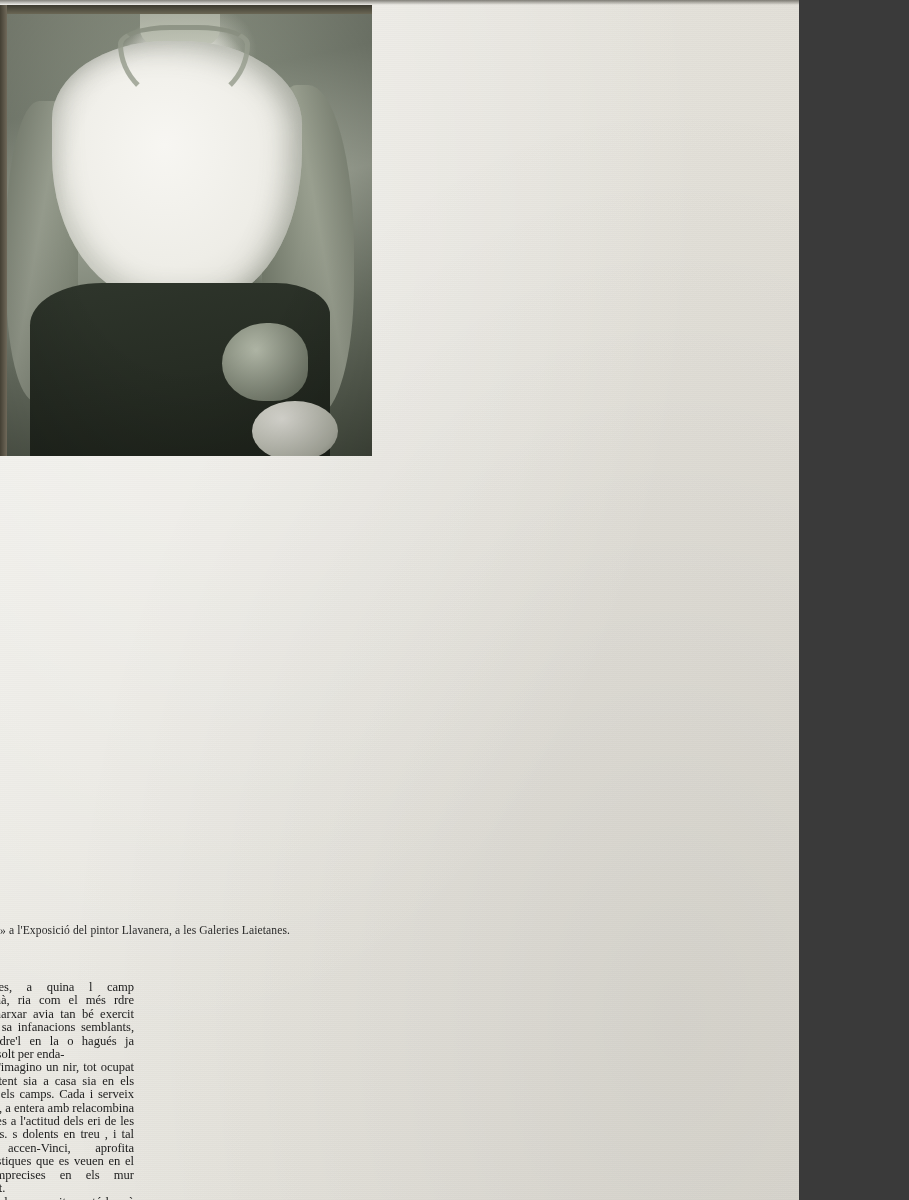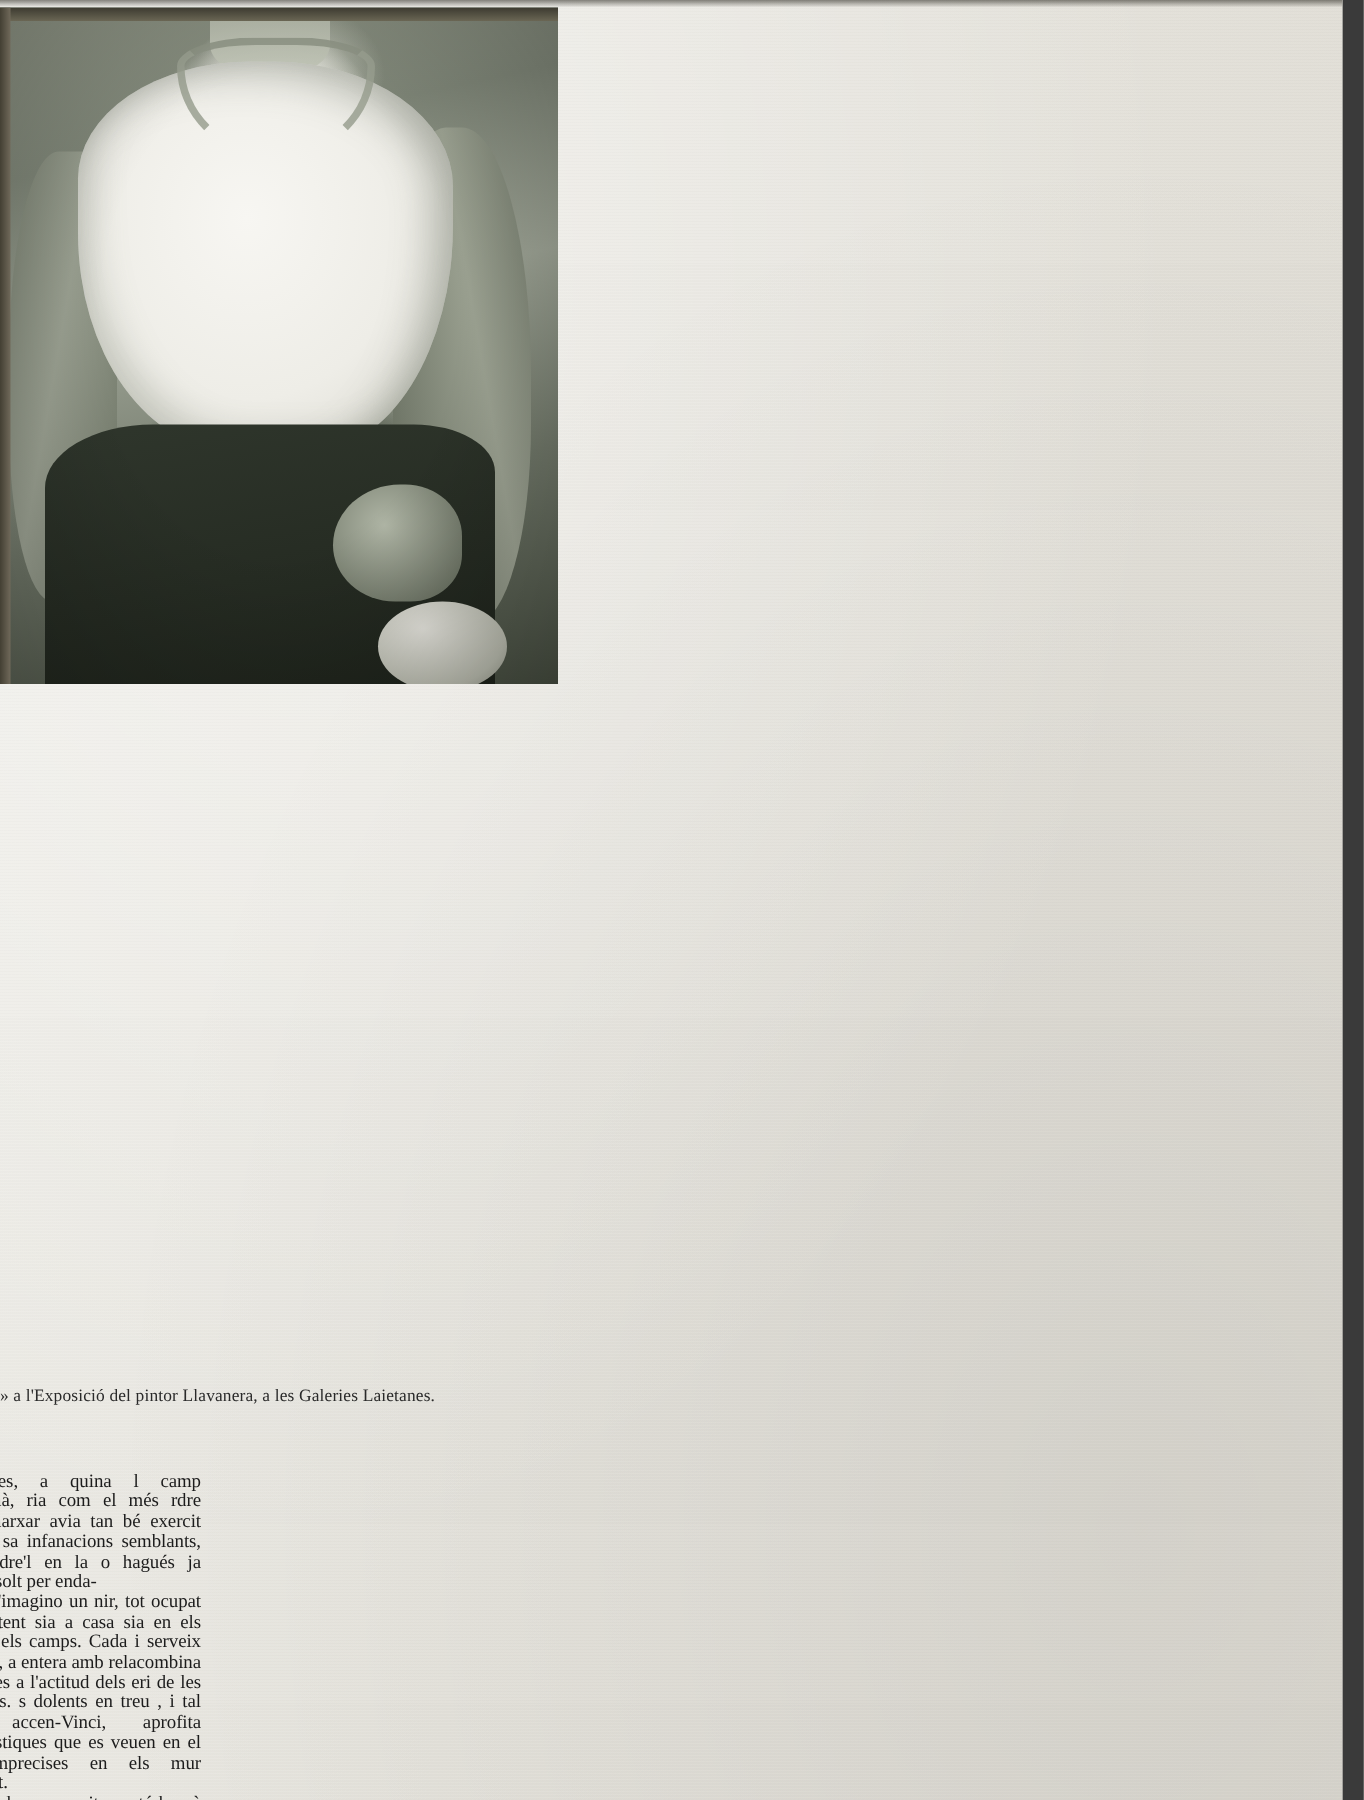--- a/index.html
+++ b/index.html
@@ -2,21 +2,21 @@
 <html><head>
 <meta charset="utf-8">
 <style>
   html, body {
     margin: 0;
     padding: 0;
     background: #3a3a3a;
   }
   #page {
     position: relative;
-    width: 895px;
+    width: 799px;
     height: 1200px;
     overflow: hidden;
     background: #e8e6e0;
     font-family: "Liberation Serif", serif;
     color: #1a1a1a;
   }
   
   #page::before {
     content: "";
     position: absolute;

